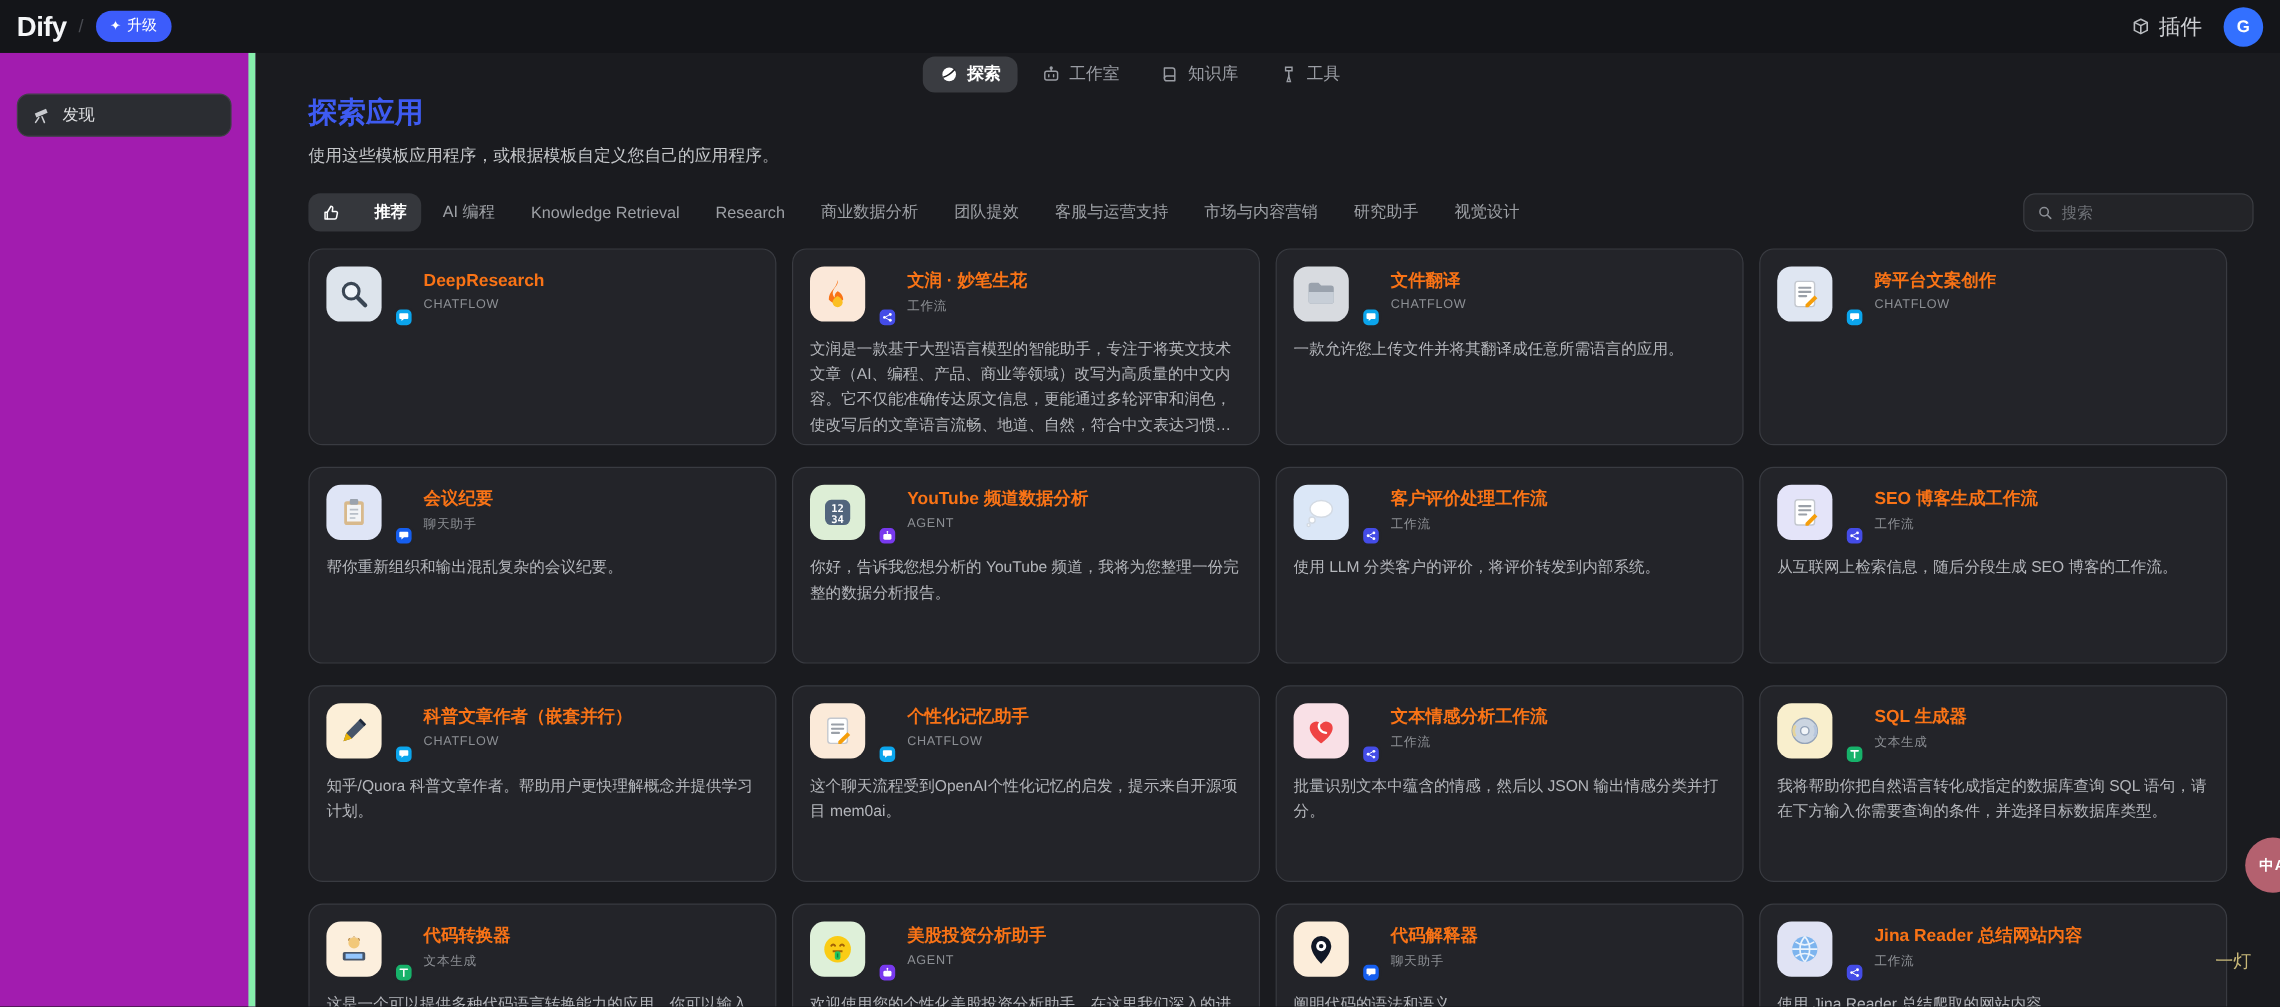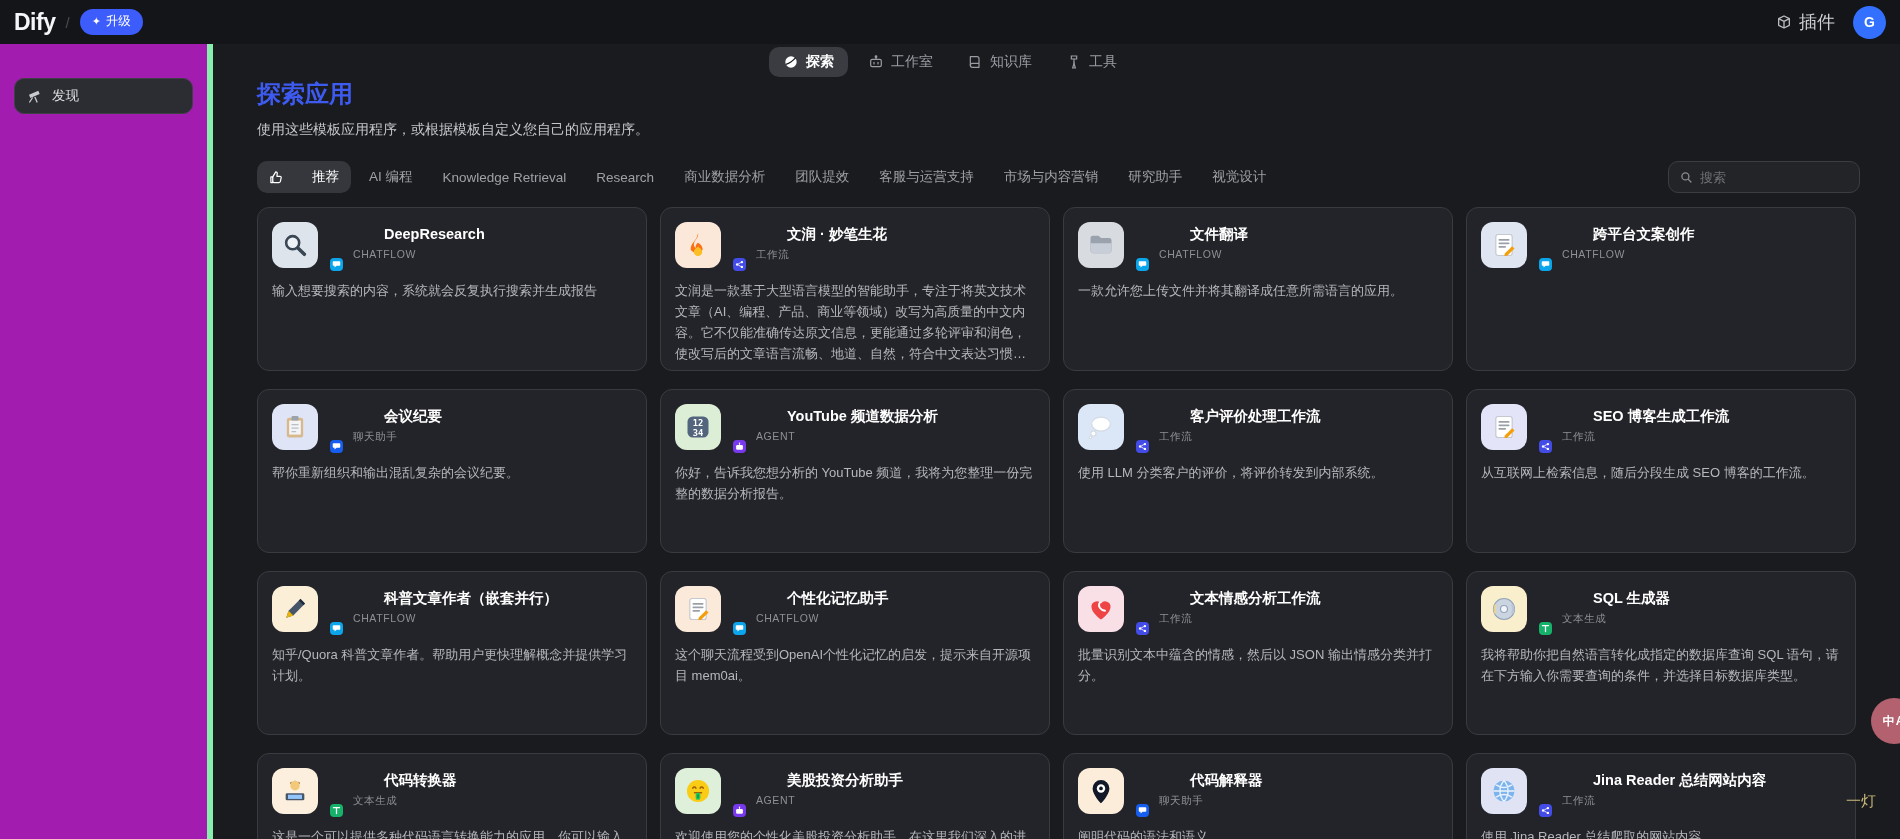--- a/index.html
+++ b/index.html
@@ -20,46 +20,46 @@
   .top-right { margin-left:auto; display:flex; align-items:center; gap:18px; }
   .plugins-btn { display:flex; align-items:center; gap:7px; background:none; border:none; color:#cfd1d5; font-size:18px; cursor:pointer; font-family:inherit; }
   .plugins-btn svg { width:16px; height:16px; }
   .avatar { width:33px; height:33px; border-radius:50%; background:#3370FF; color:#fff; font-size:14px; font-weight:bold; display:flex; align-items:center; justify-content:center; cursor:pointer; }
 
   
   .body { display:flex; height:795px; }
   .sidebar { width:213px; background:#a21caf; border-right:6px solid #86efac; padding:34px 14px 0; }
   .side-item { display:flex; align-items:center; gap:9px; width:100%; height:36px; background:#2b2d32; border:1px solid #3e4046; border-radius:10px; padding:0 12px; color:#dedfe1; font-size:13.5px; cursor:pointer; font-family:inherit; }
   .side-item svg { width:16px; height:16px; }
-  .main { flex:1; padding:34px 40px 0 44px; background:#1a1b1f; overflow:hidden; }
+  .main { flex:1; padding:34px 22px 0 44px; background:#1a1b1f; overflow:hidden; }
   .page-title { font-size:24px; font-weight:bold; color:#3E5BF1; }
   .page-sub { margin-top:11px; font-size:14px; color:#c5c7ca; }
 
   
   .filter-row { position:relative; margin-top:21px; display:flex; align-items:center; gap:6px; height:34px; }
   .tab { display:flex; align-items:center; gap:6px; background:none; border:none; color:#9ea1a6; font-size:13.5px; padding:7px 12px; border-radius:10px; cursor:pointer; font-family:inherit; white-space:nowrap; }
-  .tab.active { background:#35373c; color:#fff; font-weight:normal;gap:28px; }
+  .tab.active { background:#35373c; color:#fff; font-weight:bold;gap:28px; }
   .tab .tab-ic { display:none; width:15px; height:15px; }
   .tab.active .tab-ic { display:inline-flex; }
   .tab .tab-ic svg { width:15px; height:15px; }
   .search-box { position:absolute; right:0; top:1px; width:192px; height:32px; background:#232428; border:1px solid #3b3d42; border-radius:10px; display:flex; align-items:center; gap:7px; padding:0 10px; }
   .search-box svg { width:14px; height:14px; flex:none; }
   .search-box input { flex:1; background:transparent; border:none; outline:none; color:#d0d2d5; font-size:13px; font-family:inherit; min-width:0; }
   .search-box input::placeholder { color:#6f7277; }
 
   
   .grid { margin-top:13px; display:grid; grid-template-columns:repeat(4,390px); grid-auto-rows:164px; gap:18px 13px; }
   .card { background:#232429; border:1px solid #393b41; border-radius:12px; padding:14px; cursor:pointer; overflow:hidden; }
   .card-head { display:flex; gap:13px; }
   .app-icon { position:relative; width:68px; height:46px; flex:none; }
   .icon-box { width:46px; height:46px; border-radius:12px; display:flex; align-items:center; justify-content:center; }
   .icon-box svg { width:28px; height:28px; }
   .badge { position:absolute; right:-5px; bottom:-5px; width:17px; height:17px; border-radius:6px; border:2px solid #232429; display:flex; align-items:center; justify-content:center; }
   .badge svg { width:9px; height:9px; }
-  .card-title { margin-top:3px; font-size:14.5px; font-weight:bold; color:#ffffff; line-height:1.25;margin-left:31px; }
+  .card-title { margin-top:3px; font-size:14.5px; font-weight:bold; color:#f97316; line-height:1.25; }
   .card-type { margin-top:5px; font-size:10.5px; color:#8d9095; letter-spacing:0.6px; }
   .card-desc { margin-top:12px; font-size:13px; color:#b5b7bc; line-height:1.62; display:-webkit-box; -webkit-line-clamp:4; -webkit-box-orient:vertical; overflow:hidden; }
 
   
   .translate-fab { position:absolute; right:-17px; top:698px; width:46px; height:46px; border-radius:50%; background:#b4616f; color:#fff; display:flex; align-items:center; justify-content:center; font-size:12px; font-weight:bold; cursor:pointer; z-index:9; letter-spacing:1px; }
   .watermark { position:absolute; left:1846px; top:792px; color:#c8b878; font-size:15px; z-index:8; pointer-events:none; }
 </style>
 </head>
 <body>
 
@@ -223,21 +223,20 @@
                   <svg viewBox="0 0 12 12">
                     <path d="M2 1.5h8a1 1 0 011 1v4.2a1 1 0 01-1 1H6.2L3.4 10V7.7H2a1 1 0 01-1-1V2.5a1 1 0 011-1z" fill="#fff"></path>
                   </svg>
                 </span>
       </span>
       <span>
         <div class="card-title">DeepResearch</div>
         <div class="card-type">CHATFLOW</div>
       </span>
     </div>
-    <div class="card-desc">输入想要搜索的内容，系统就会反复执行搜索并生成报告</div>
   </div>
 
   <div class="card">
     <div class="card-head">
       <span class="app-icon">
         <span class="icon-box" style="background: rgb(251, 232, 217);">
                   <svg viewBox="0 0 24 24">
                     <path d="M12 2c1 4-3.5 5.5-3.5 9.5 0 2 1.5 3 1.5 3-.5-3 2-4.5 2-4.5 3 1.5 4 4 4 6A6.3 6.3 0 015.7 16C5.7 9.5 11 9 12 2z" fill="#f97316"></path>
                     <path d="M12 21.5a3.6 3.6 0 003.6-3.6C15.6 15.4 12 13.4 12 13.4s-3.6 2-3.6 4.5A3.6 3.6 0 0012 21.5z" fill="#fbbf24"></path>
                   </svg>

